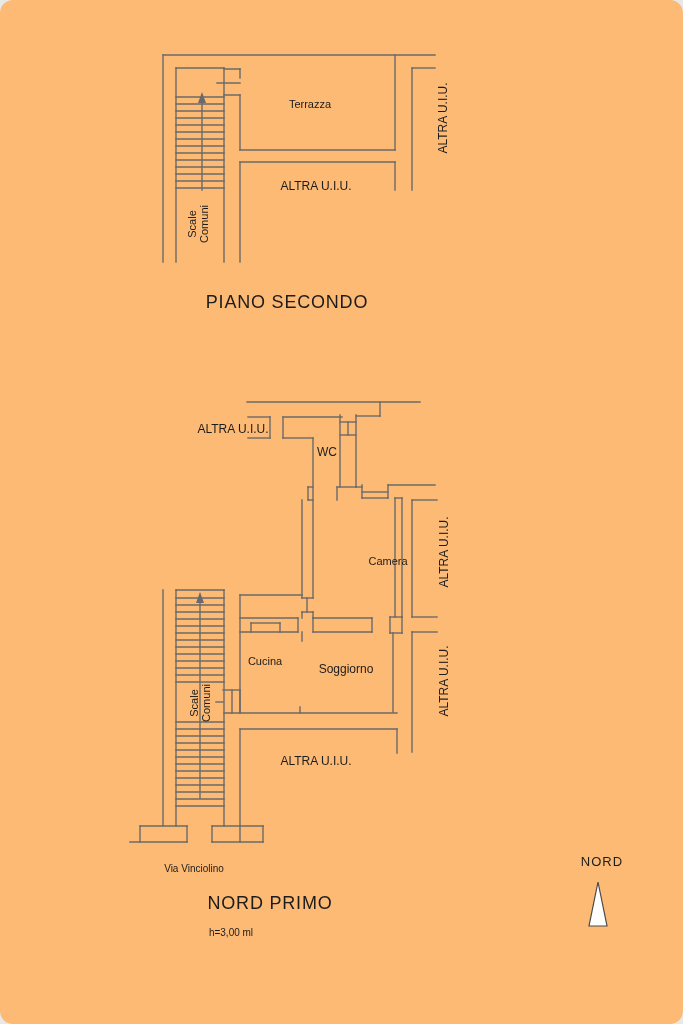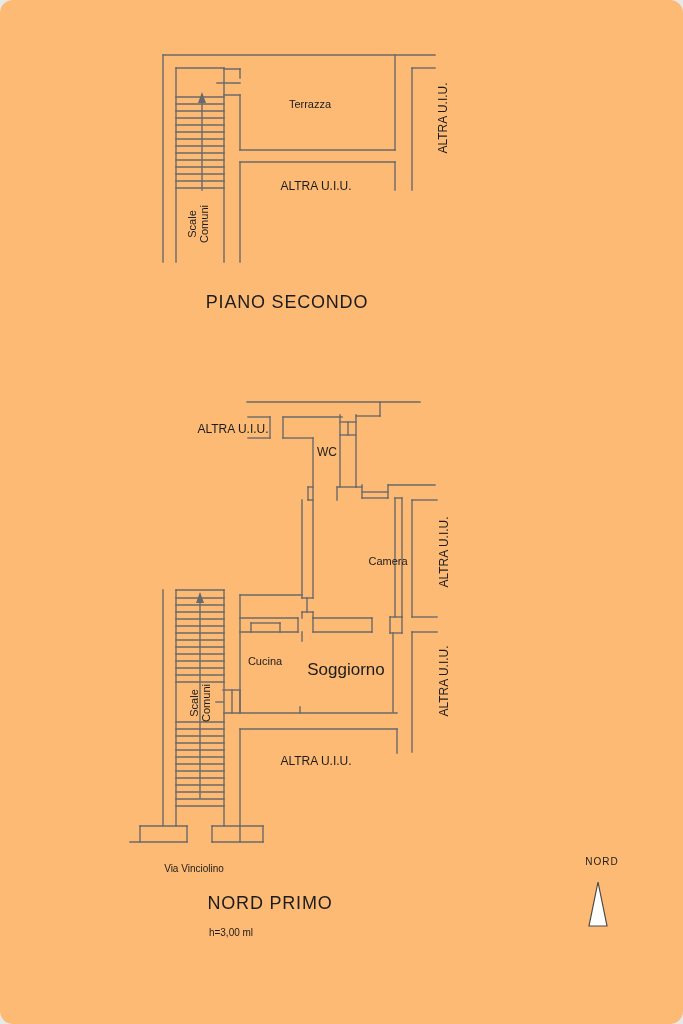--- a/index.html
+++ b/index.html
@@ -173,23 +173,23 @@
       <div class="label" style="left: 316px; top: 187px; font-size: 12px; color: rgb(28, 28, 28); transform: translate(-50%, -50%) rotate(0deg); text-align: center;">ALTRA U.I.U.</div>
       <div class="label" style="left: 198px; top: 224px; font-size: 11px; color: rgb(28, 28, 28); transform: translate(-50%, -50%) rotate(-90deg); text-align: center;">Scale
 Comuni</div>
       <div class="label" style="left: 444px; top: 118px; font-size: 12px; color: rgb(28, 28, 28); transform: translate(-50%, -50%) rotate(-90deg); text-align: center;">ALTRA U.I.U.</div>
       <div class="label" style="left: 287px; top: 302px; font-size: 18px; color: rgb(28, 28, 28); letter-spacing: 0.8px; transform: translate(-50%, -50%) rotate(0deg); text-align: left;">PIANO SECONDO</div>
       <div class="label" style="left: 233px; top: 430px; font-size: 12px; color: rgb(28, 28, 28); transform: translate(-50%, -50%) rotate(0deg); text-align: center;">ALTRA U.I.U.</div>
       <div class="label" style="left: 327px; top: 453px; font-size: 12px; color: rgb(28, 28, 28); transform: translate(-50%, -50%) rotate(0deg); ">WC</div>
       <div class="label" style="left: 351px; top: 561px; font-size: 11px; color: rgb(28, 28, 28); transform: translate(-50%, -50%) rotate(0deg); text-align: left; margin-left: 37px;">Camera</div>
       <div class="label" style="left: 445px; top: 552px; font-size: 12px; color: rgb(28, 28, 28); transform: translate(-50%, -50%) rotate(-90deg); text-align: center;">ALTRA U.I.U.</div>
       <div class="label" style="left: 265px; top: 661px; font-size: 11px; color: rgb(28, 28, 28); transform: translate(-50%, -50%) rotate(0deg); text-align: center;">Cucina</div>
-      <div class="label" style="left: 346px; top: 670px; font-size: 17px; color: rgb(28, 28, 28); transform: translate(-50%, -50%) rotate(0deg); text-align: center;">Soggiorno</div>
+      <div class="label" style="left: 346px; top: 670px; font-size: 12px; color: rgb(28, 28, 28); transform: translate(-50%, -50%) rotate(0deg); text-align: center;">Soggiorno</div>
       <div class="label" style="left: 445px; top: 681px; font-size: 12px; color: rgb(28, 28, 28); transform: translate(-50%, -50%) rotate(-90deg); text-align: center;">ALTRA U.I.U.</div>
       <div class="label" style="left: 200px; top: 703px; font-size: 11px; color: rgb(28, 28, 28); transform: translate(-50%, -50%) rotate(-90deg); text-align: center;">Scale
 Comuni</div>
       <div class="label" style="left: 316px; top: 762px; font-size: 12px; color: rgb(28, 28, 28); transform: translate(-50%, -50%) rotate(0deg); text-align: center;">ALTRA U.I.U.</div>
       <div class="label" style="left: 194px; top: 869px; font-size: 10px; color: rgb(28, 28, 28); transform: translate(-50%, -50%) rotate(0deg); ">Via Vinciolino</div>
       <div class="label" style="left: 270px; top: 903px; font-size: 18px; color: rgb(28, 28, 28); letter-spacing: 0.8px; transform: translate(-50%, -50%) rotate(0deg); text-align: center;">NORD PRIMO</div>
       <div class="label" style="left: 231px; top: 933px; font-size: 10px; color: rgb(28, 28, 28); transform: translate(-50%, -50%) rotate(0deg); text-align: center;">h=3,00 ml</div>
-      <div class="label" style="left: 602px; top: 862px; font-size: 10px; color: rgb(28, 28, 28); letter-spacing: 1px; transform: translate(-50%, -50%) rotate(0deg); ">NORD</div>
+      <div class="label" style="left: 602px; top: 862px; font-size: 13px; color: rgb(28, 28, 28); letter-spacing: 1px; transform: translate(-50%, -50%) rotate(0deg); ">NORD</div>
     </div>
 </div>
 
 </body></html>

